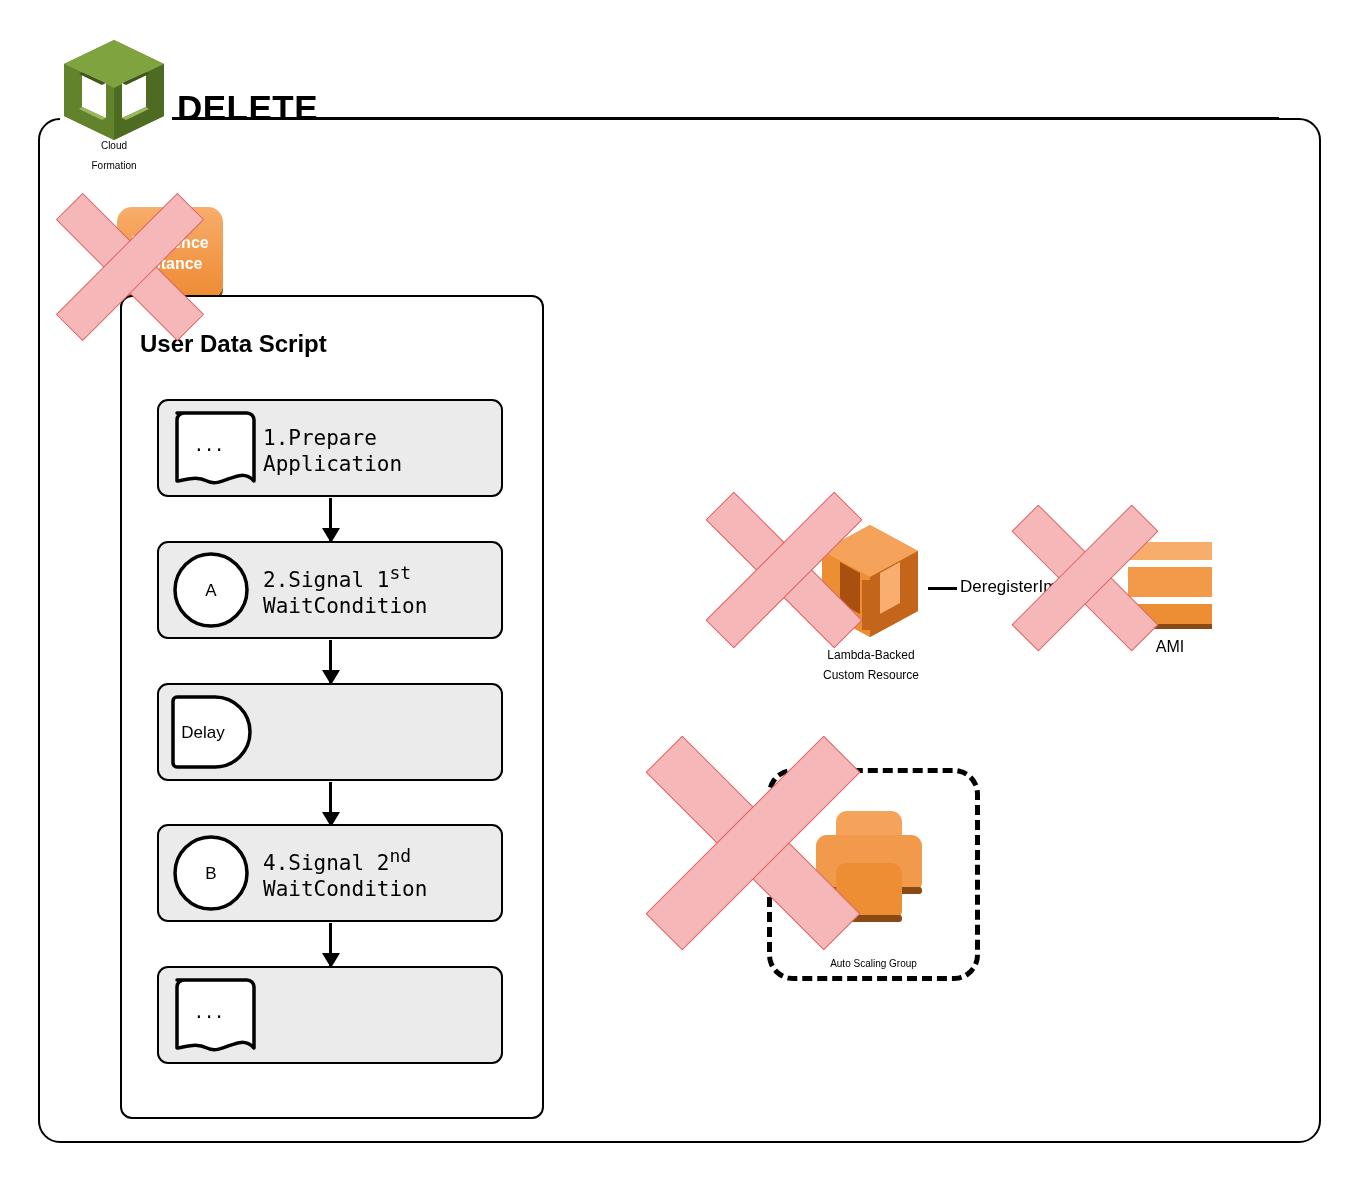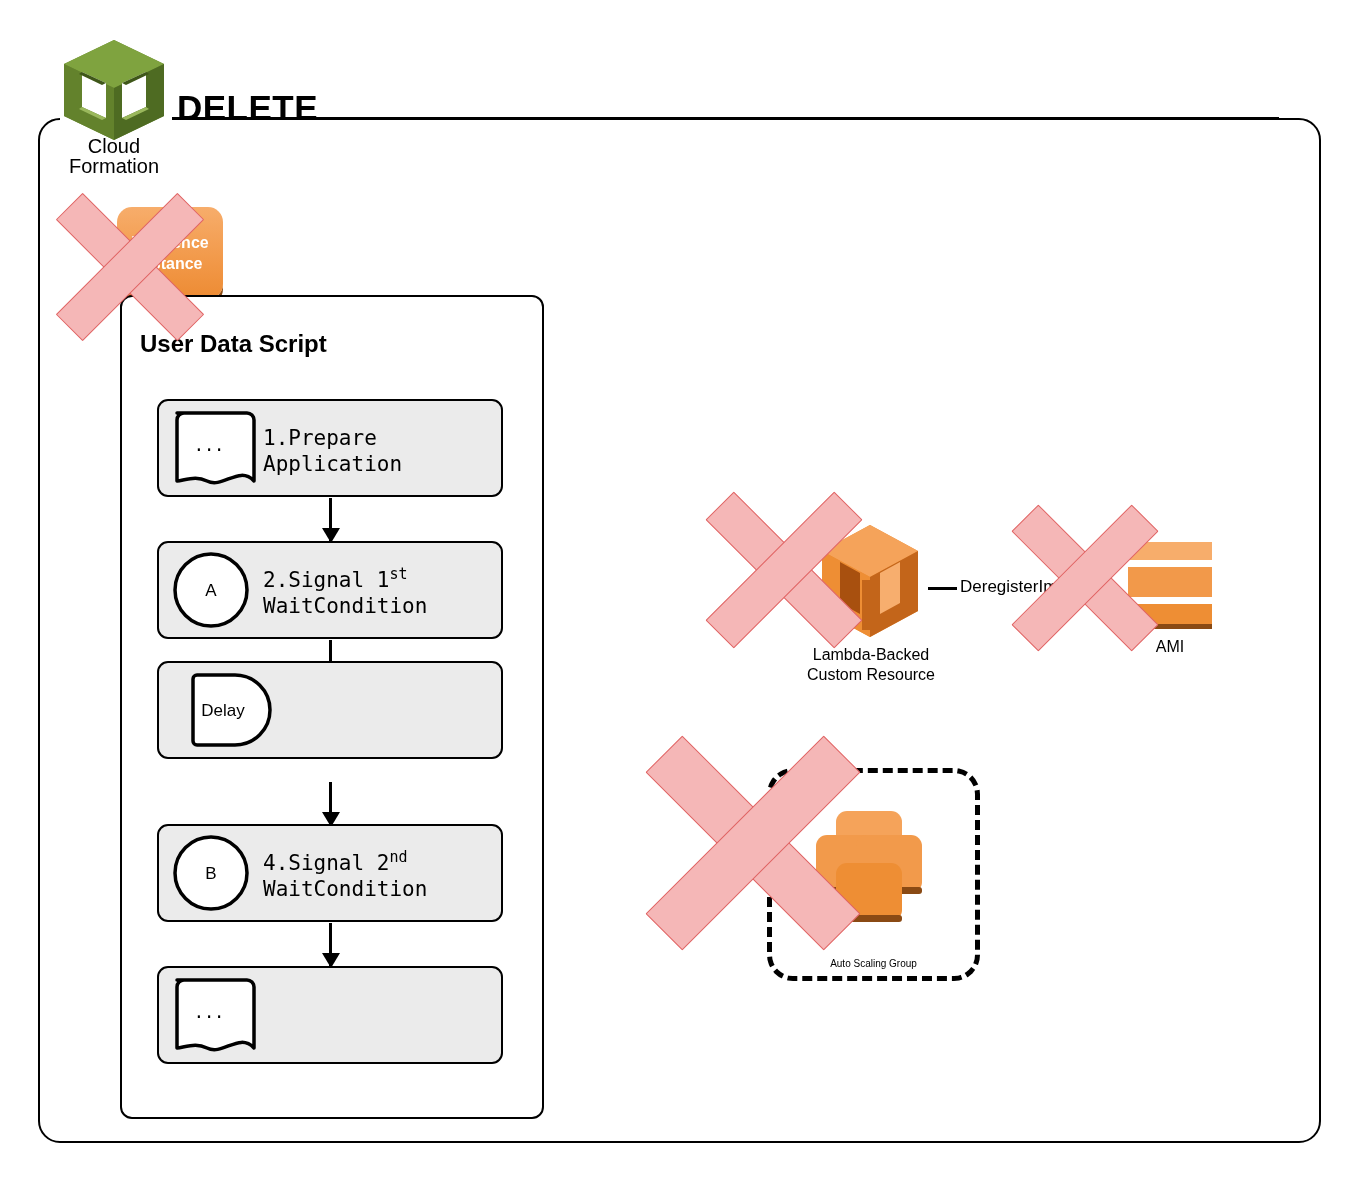--- a/index.html
+++ b/index.html
@@ -32,21 +32,21 @@
   #cfn-icon {
     position: absolute;
     left: 62px; top: 38px;
     width: 104px; height: 104px;
   }
   #cfn-label {
     position: absolute;
     left: 50px; top: 136px;
     width: 128px;
     text-align: center;
-    font-size: 20px; line-height: 20px; color: #000;
+    font-size: 10px; line-height: 20px; color: #000;
   }
 
   
   #delete-title {
     position: absolute;
     left: 177px; top: 68px;
     font-size: 35px; font-weight: bold; letter-spacing: 0.5px; color: #000; margin-top: 20px;
   }
   
   #title-rule {
@@ -99,25 +99,25 @@
     width: 104px; height: 98px;
     flex: 0 0 104px;
     position: relative;
   }
   .step-text {
     font-family: "DejaVu Sans Mono", "Liberation Mono", monospace;
     font-size: 21px; line-height: 26px; color: #000;
     white-space: pre-line;
     margin-top: 6px;
   }
-  .step-text sup { font-size: 15px; line-height: 0; }
+  .step-text sup { font-size: 18px; line-height: 0; }
 
   #step-1 { top: 399px; }
   #step-2 { top: 541px; }
-  #step-3 { top: 661px; padding-left: 20px; }
+  #step-3 { top: 683px; }
   #step-4 { top: 824px; }
   #step-5 { top: 966px; }
 
   
   .flow-arrow {
     position: absolute;
     left: 329px;
     width: 2.5px; height: 44px;
     background: #000;
   }
@@ -137,21 +137,21 @@
   
   #lambda-icon {
     position: absolute;
     left: 818px; top: 522px;
     width: 104px; height: 118px;
   }
   #lambda-label {
     position: absolute;
     left: 785px; top: 645px;
     width: 172px; text-align: center;
-    font-size: 16px; line-height: 20px; color: #000;
+    font-size: 12px; line-height: 20px; color: #000;
   }
 
   #ami-icon {
     position: absolute;
     left: 1124px; top: 538px;
     width: 92px; height: 96px;
   }
   #ami-label {
     position: absolute;
     left: 1124px; top: 638px;

